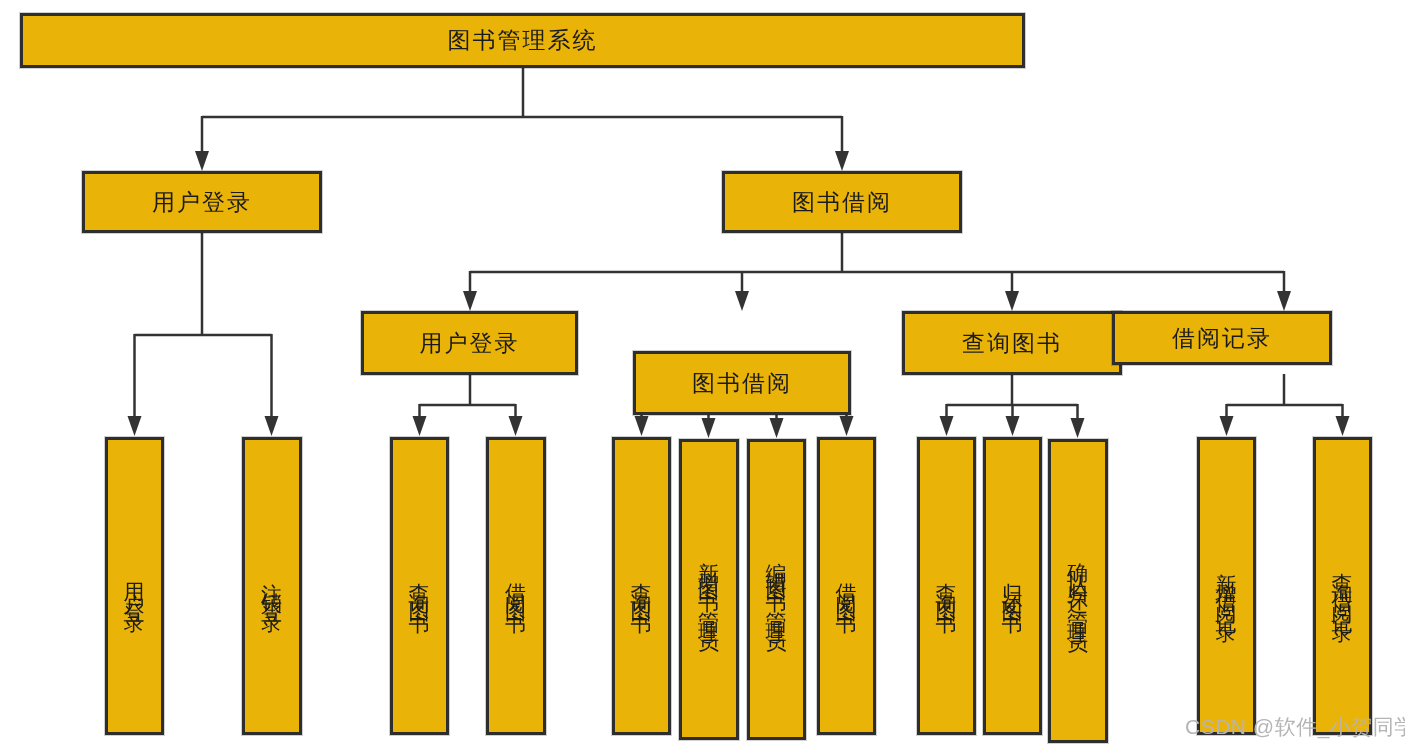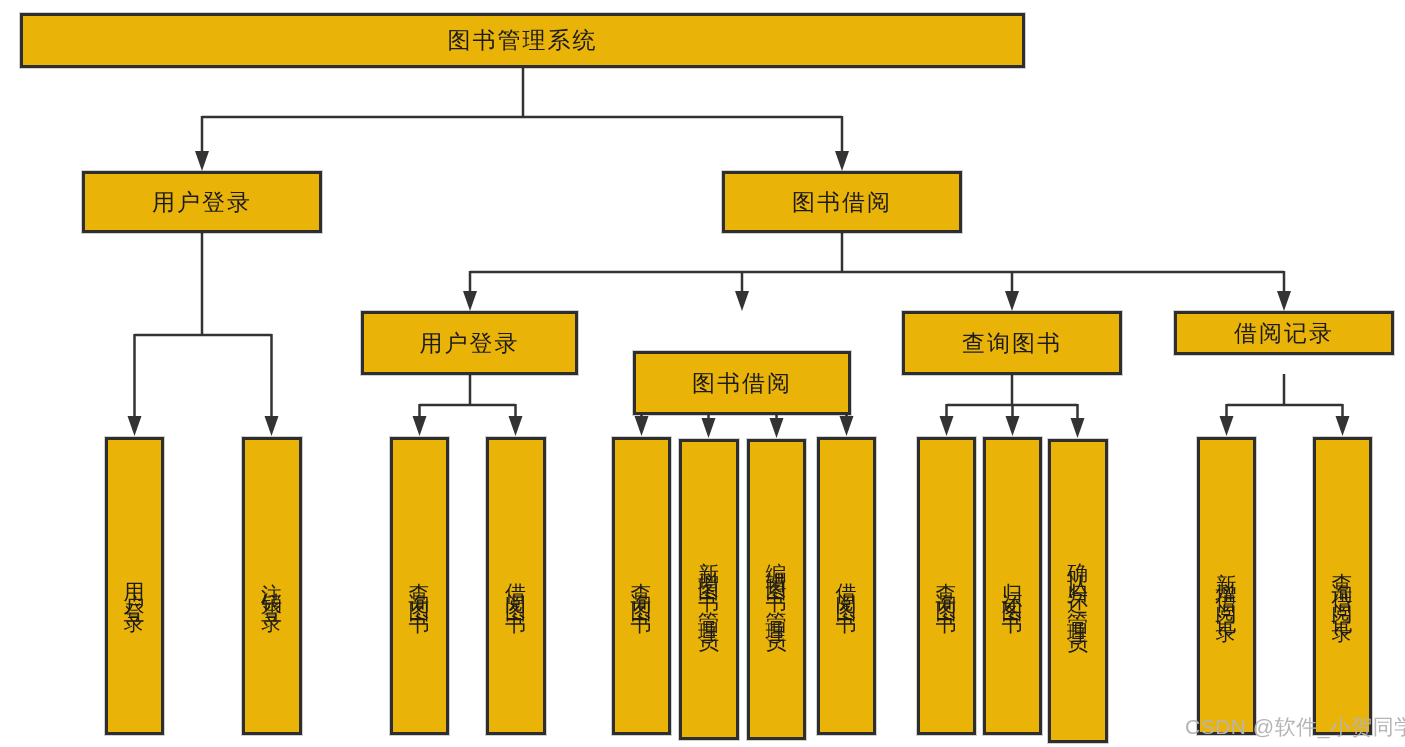--- a/index.html
+++ b/index.html
@@ -114,21 +114,21 @@
 
   <div class="box hbox" style="left:361px;top:311px;width:217px;height:64px;">
     <span>用户登录</span>
   </div>
   <div class="box hbox" style="left:633px;top:311px;width:218px;height:64px;margin-top:40px;">
     <span>图书借阅</span>
   </div>
   <div class="box hbox" style="left:902px;top:311px;width:220px;height:64px;">
     <span>查询图书</span>
   </div>
-  <div class="box hbox" style="left:1174px;top:311px;width:220px;height:44px;">
+  <div class="box hbox" style="left:1112px;top:311px;width:220px;height:54px;">
     <span>借阅记录</span>
   </div>
 
   <div class="box vbox" style="left:105px;top:437px;width:59px;height:298px;">
     <span>用户登录</span>
   </div>
   <div class="box vbox" style="left:242px;top:437px;width:60px;height:298px;">
     <span>注销登录</span>
   </div>
 

